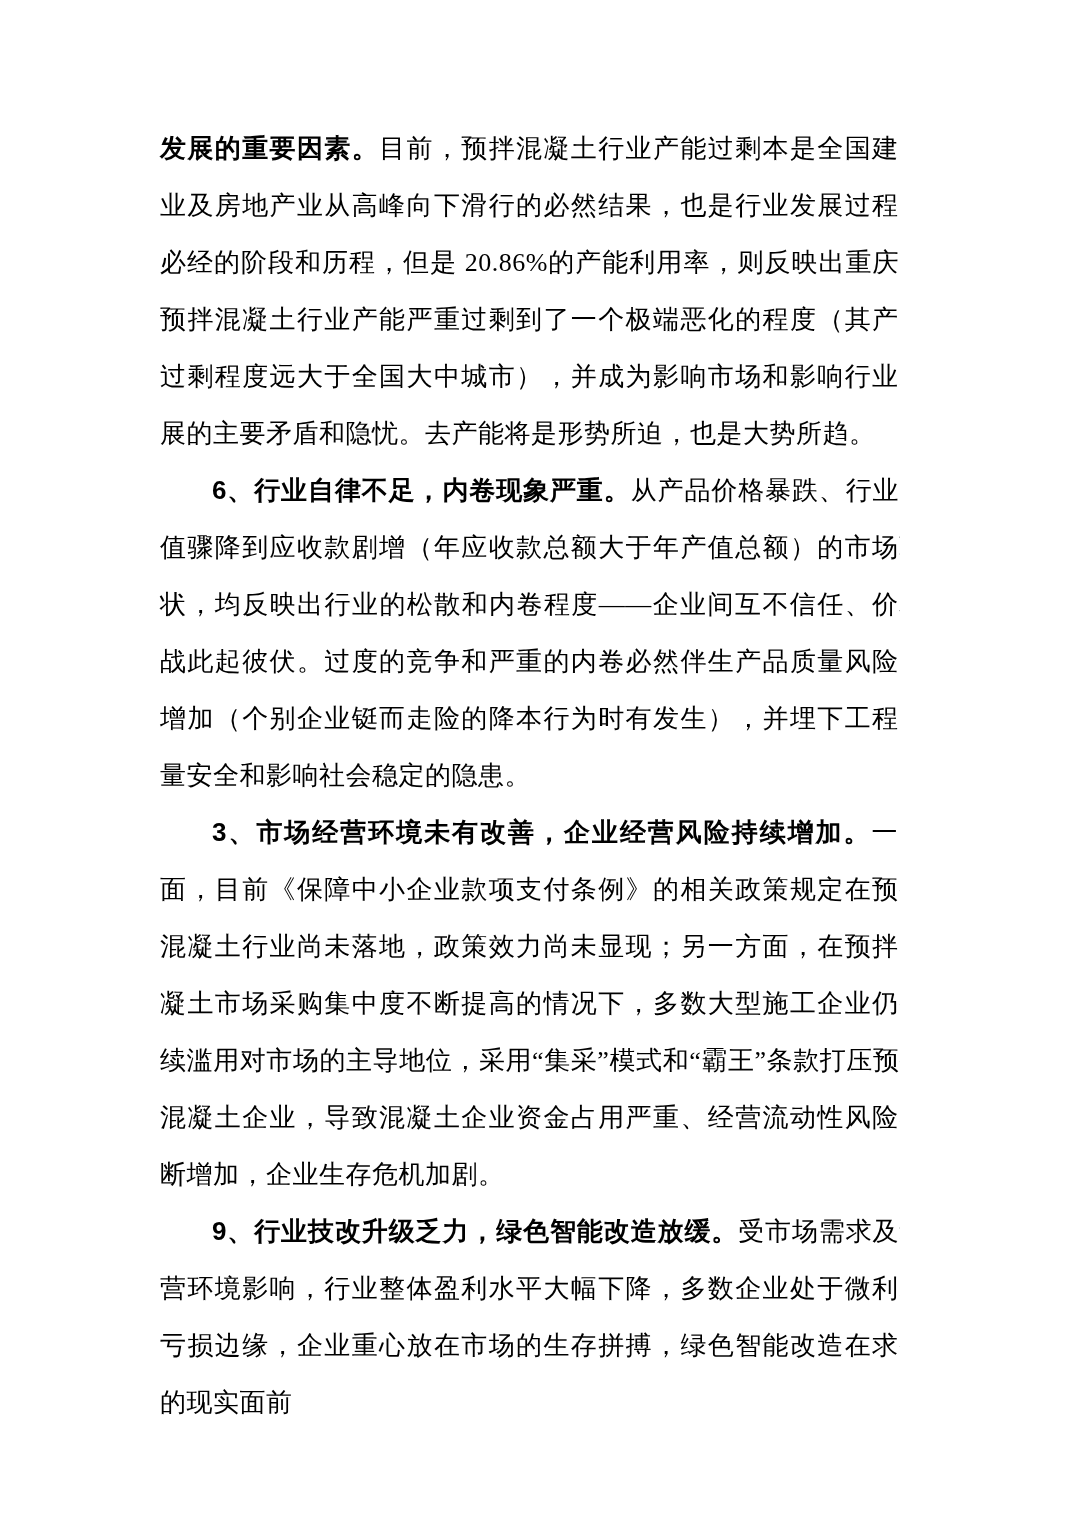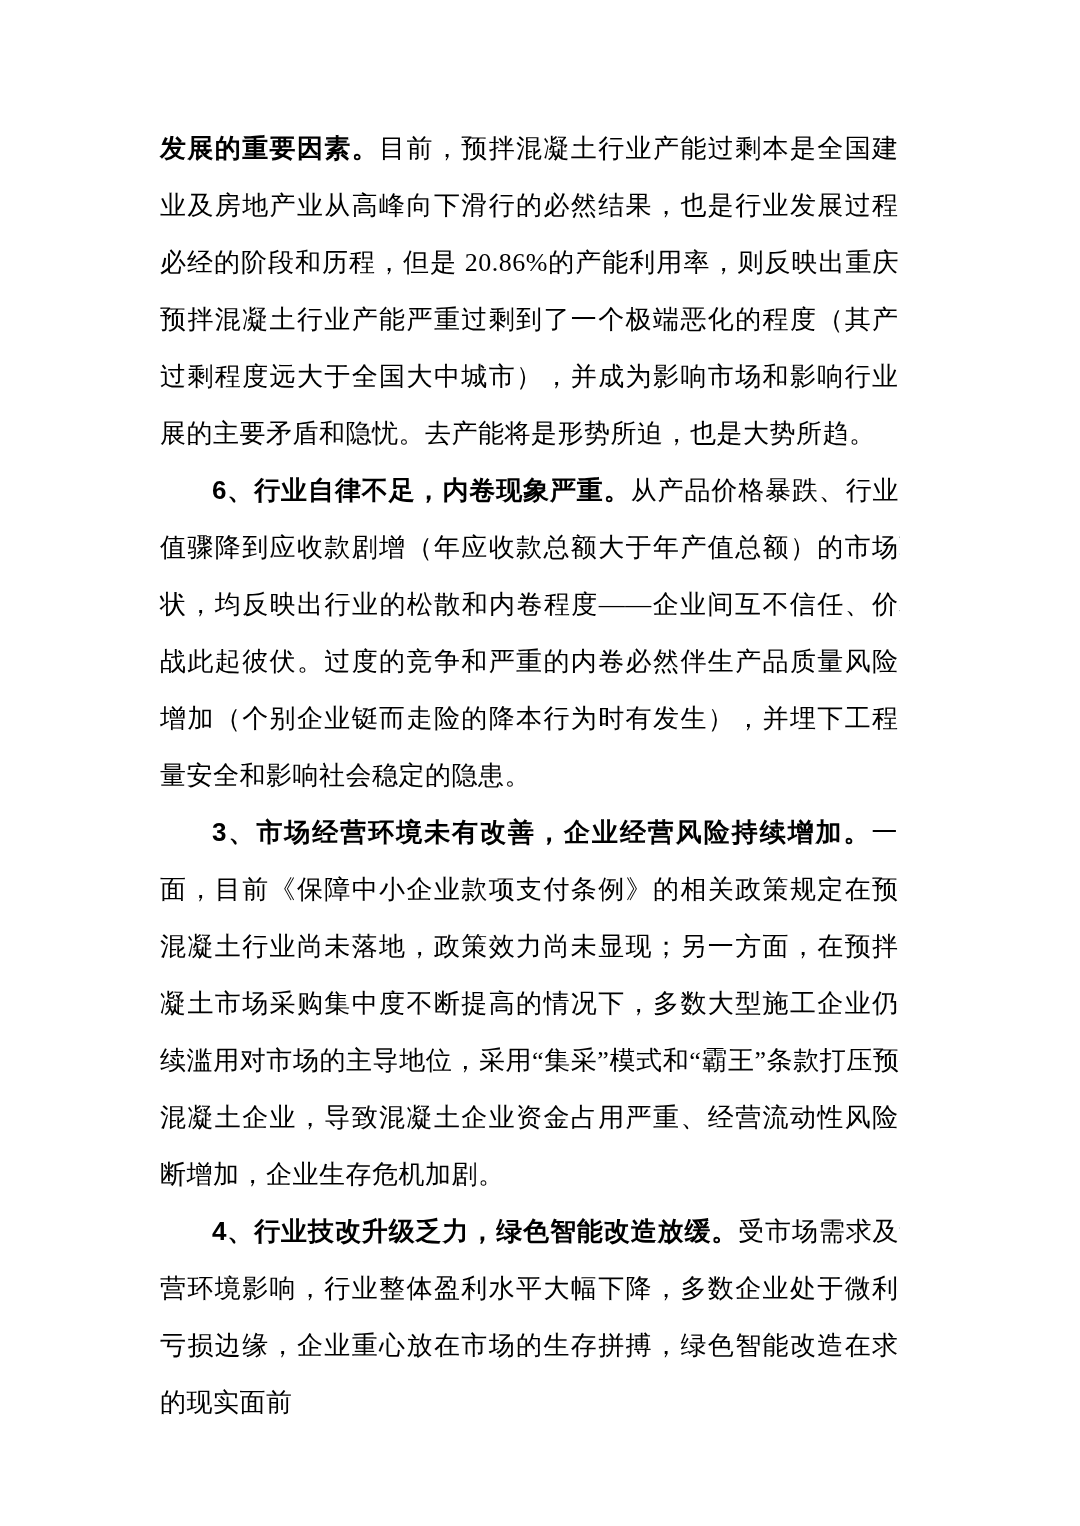--- a/index.html
+++ b/index.html
@@ -51,17 +51,17 @@
 
     <p class="para indented">
       <span class="lead">6、行业自律不足，内卷现象严重。</span><span>从产品价格暴跌、行业产值骤降到应收款剧增（年应收款总额大于年产值总额）的市场现状，均反映出行业的松散和内卷程度——企业间互不信任、价格战此起彼伏。过度的竞争和严重的内卷必然伴生产品质量风险的增加（个别企业铤而走险的降本行为时有发生），并埋下工程质量安全和影响社会稳定的隐患。</span>
     </p>
 
     <p class="para indented">
       <span class="lead">3、市场经营环境未有改善，企业经营风险持续增加。</span><span>一方面，目前《保障中小企业款项支付条例》的相关政策规定在预拌混凝土行业尚未落地，政策效力尚未显现；另一方面，在预拌混凝土市场采购集中度不断提高的情况下，多数大型施工企业仍持续滥用对市场的主导地位，采用“集采”模式和“霸王”条款打压预拌混凝土企业，导致混凝土企业资金占用严重、经营流动性风险不断增加，企业生存危机加剧。</span>
     </p>
 
     <p class="para indented">
-      <span class="lead">4、行业技改升级乏力，绿色智能改造放缓。</span><span>受市场需求及经营环境影响，行业整体盈利水平大幅下降，多数企业处于微利或亏损边缘，企业重心放在市场的生存拼搏，绿色智能改造在求生的现实面前</span>
+      <span class="lead">9、行业技改升级乏力，绿色智能改造放缓。</span><span>受市场需求及经营环境影响，行业整体盈利水平大幅下降，多数企业处于微利或亏损边缘，企业重心放在市场的生存拼搏，绿色智能改造在求生的现实面前</span>
     </p>
 
   </div>
 </div>
 
 </body></html>

